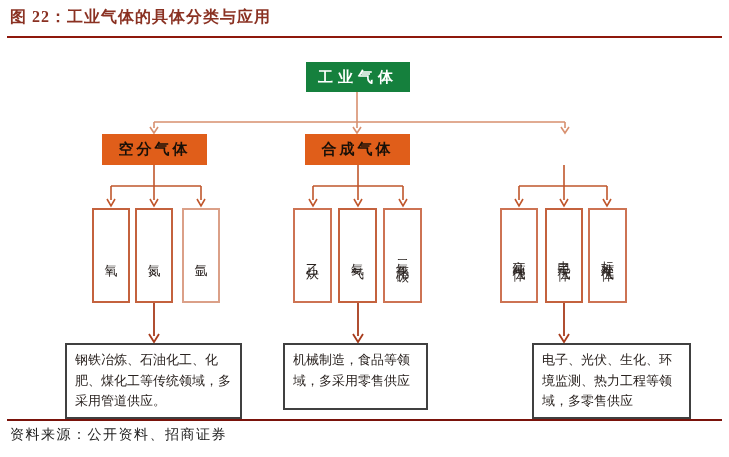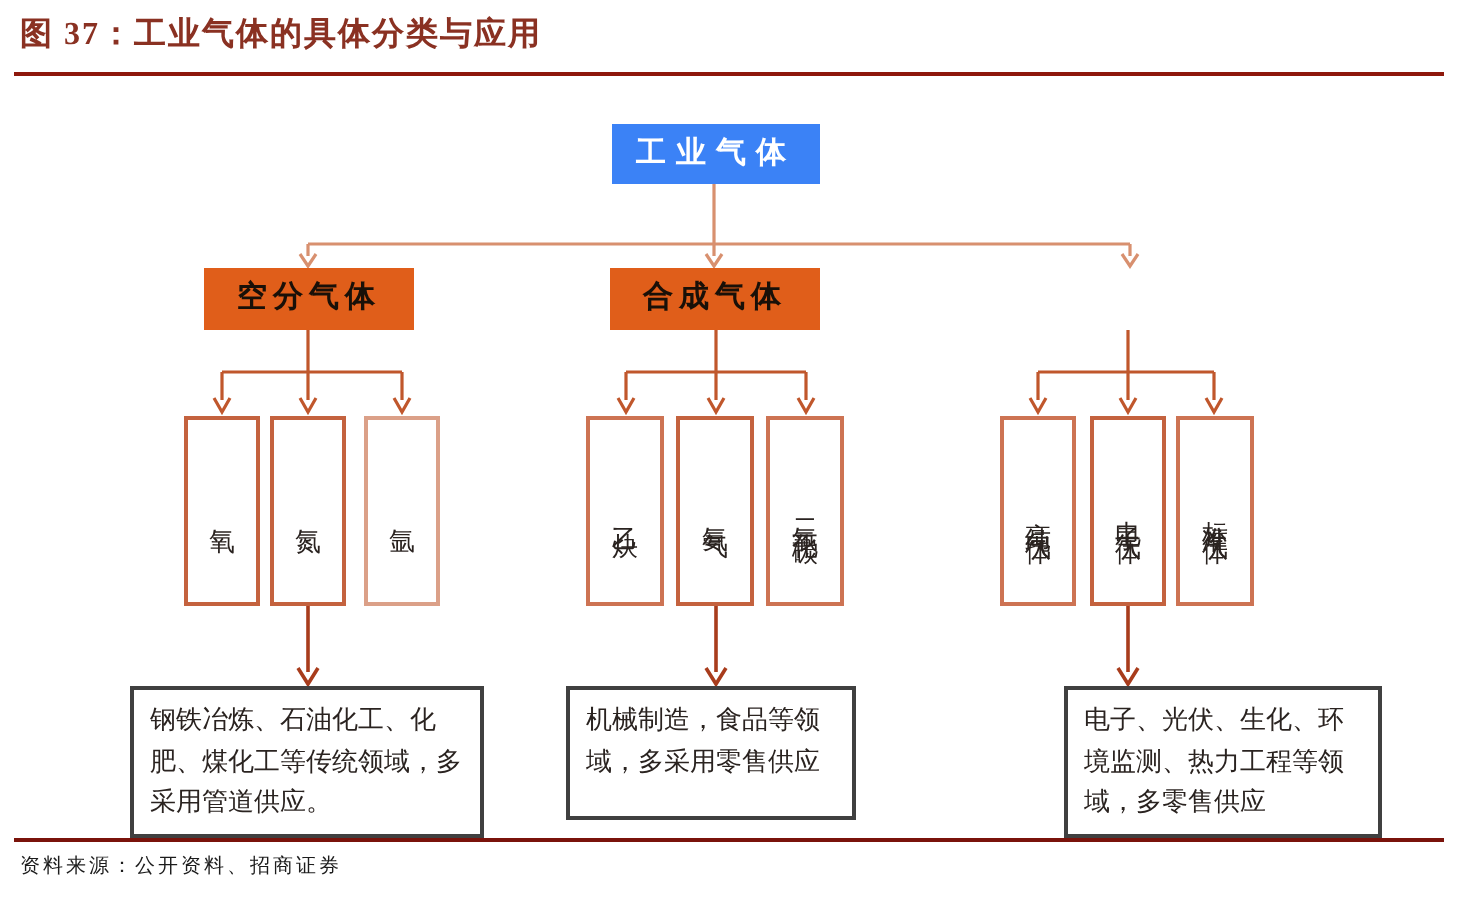--- a/index.html
+++ b/index.html
@@ -3,27 +3,27 @@
 <meta charset="utf-8">
 <style>
   html,body{margin:0;padding:0;background:#ffffff;}
   body{font-family:"Liberation Serif","DejaVu Serif",serif;}
   #stage{position:relative;width:729px;height:457px;background:#ffffff;overflow:hidden;}
 
   .fig-title{position:absolute;left:10px;top:7px;font-size:16px;font-weight:bold;
     color:#8a3122;letter-spacing:1px;white-space:nowrap;}
   .title-rule{position:absolute;left:7px;top:36px;width:715px;height:2px;background:#8e180c;}
   .bottom-rule{position:absolute;left:7px;top:419px;width:715px;height:2px;background:#7a130b;}
-  .source-line{position:absolute;left:10px;top:426px;font-size:10px;color:#1c1c1c;
+  .source-line{position:absolute;left:10px;top:426px;font-size:14px;color:#1c1c1c;
     letter-spacing:1.5px;white-space:nowrap;}
 
   svg.connectors{position:absolute;left:0;top:0;width:729px;height:457px;pointer-events:none;}
 
   .node{position:absolute;box-sizing:border-box;text-align:center;}
-  .root-node{left:306px;top:62px;width:104px;height:30px;background:#3b82f6;
+  .root-node{left:306px;top:62px;width:104px;height:30px;background:#15803d;
     color:#ffffff;font-size:15px;font-weight:bold;letter-spacing:5px;line-height:30px;}
   .branch-node{top:134px;height:31px;background:#e05e1a;color:#191008;
     font-size:15px;font-weight:bold;letter-spacing:3px;line-height:31px;}
   .branch-airsep{left:102px;width:105px;}
   .branch-synth{left:305px;width:105px;}
   .branch-special{left:513px;width:105px;}
 
   .gas-node{top:208px;height:95px;background:#ffffff;border:2px solid #c4623e;
     display:flex;align-items:center;justify-content:center;
     writing-mode:vertical-rl;text-orientation:upright;
@@ -35,21 +35,21 @@
     padding:5px 8px;font-size:13px;color:#2a2320;text-align:left;line-height:1.58;}
   .app-left{left:65px;width:177px;}
   .app-mid{left:283px;width:145px;}
   .app-right{left:486px;width:159px;margin-left:46px;}
 </style>
 </head>
 <body>
 
 <div id="stage">
 
-  <div class="fig-title">图 37：工业气体的具体分类与应用</div>
+  <div class="fig-title">图 22：工业气体的具体分类与应用</div>
   <div class="title-rule"></div>
 
   <svg class="connectors" viewBox="0 0 729 457" xmlns="http://www.w3.org/2000/svg">
 
     <g stroke="#d8906f" stroke-width="1.6" fill="none">
       <path d="M357 92 V122 M154 122 H565"></path>
       <path d="M154 122 V128 M357 122 V128 M565 122 V128"></path>
       <path d="M150 127 L154 133 L158 127"></path>
       <path d="M353 127 L357 133 L361 127"></path>
       <path d="M561 127 L565 133 L569 127"></path>

